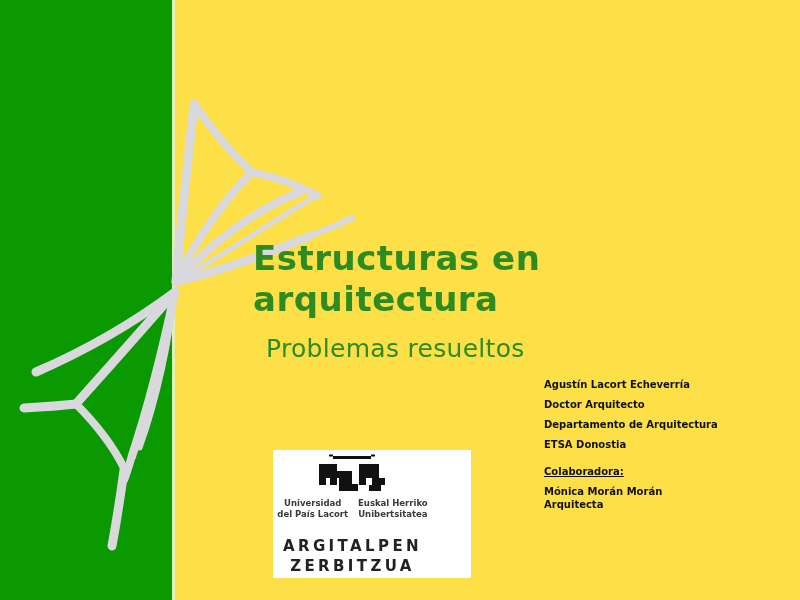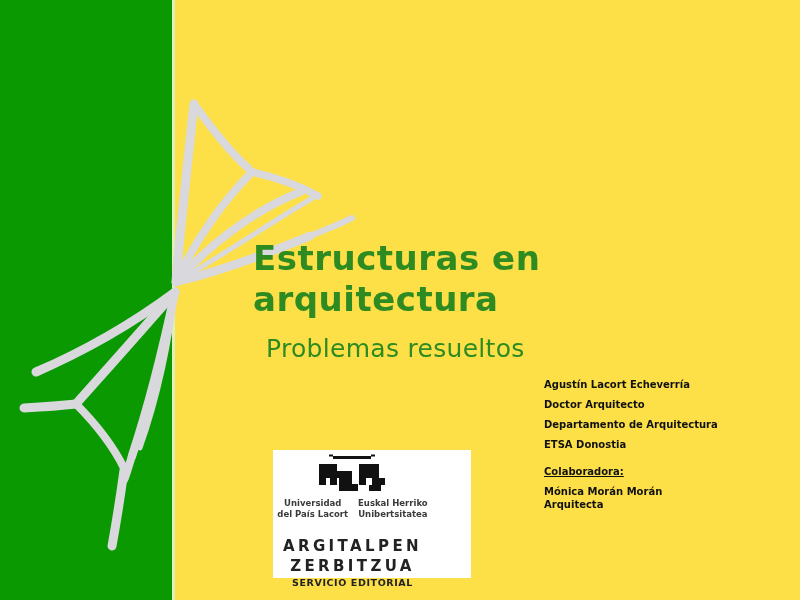--- a/index.html
+++ b/index.html
@@ -233,18 +233,17 @@
         </div>
         <div class="logo-name-col">
           <div>Euskal Herriko</div>
           <div>Unibertsitatea</div>
         </div>
       </div>
 
       <div class="logo-pub">
         <div class="logo-pub-line">ARGITALPEN</div>
         <div class="logo-pub-line">ZERBITZUA</div>
-        <div class="logo-pub-line solid">SERVICIO EDITORIAL</div>
       </div>
     </div>
   </div>
 
 </div>
 
 </body></html>

